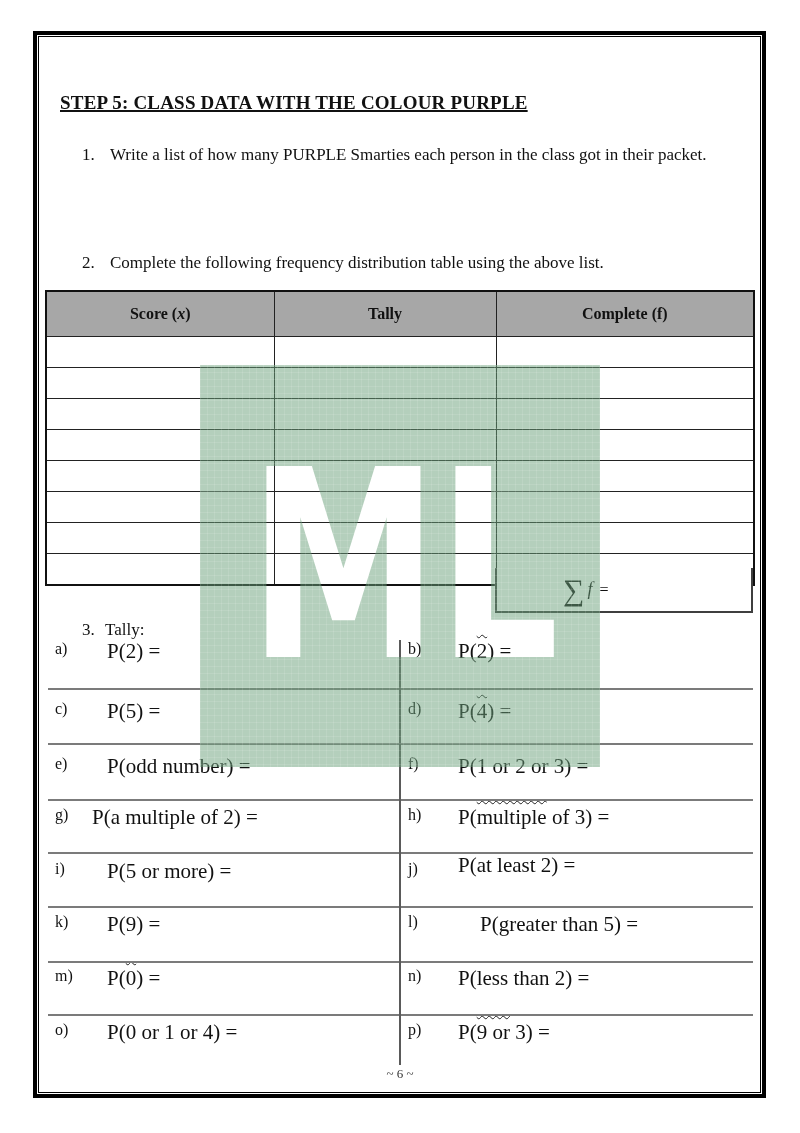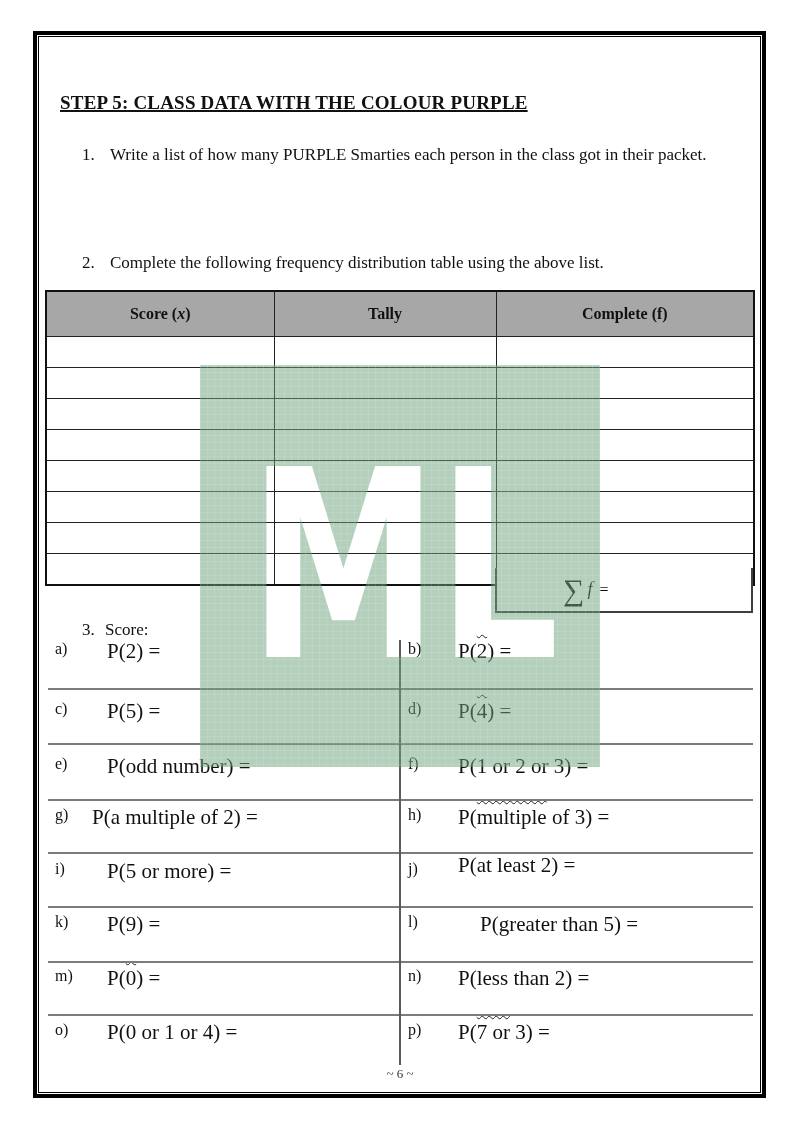--- a/index.html
+++ b/index.html
@@ -135,21 +135,21 @@
   </table>
 
 <div class="sumbox">
   <span class="sigma">∑</span>
   <span class="f">f</span>
   <span class="eq">=</span>
 </div>
 
 <div class="findhead">
   <span class="num">3.</span>
-  <span>Score:</span>
+  <span>Tally:</span>
 </div>
 
 <span class="find-letter" style="left:55px;top:640px">a)</span>
 <span class="find-text" style="left:107px;top:639px"><span>P(2) =</span><span class="tld"></span><span></span></span>
 <span class="find-letter" style="left:408px;top:640px">b)</span>
 <span class="find-text" style="left:458px;top:639px"><span>P(</span><span class="tld">2</span><span>) =</span></span>
 
 <span class="find-letter" style="left:55px;top:700px">c)</span>
 <span class="find-text" style="left:107px;top:699px"><span>P(5) =</span><span class="tld"></span><span></span></span>
 <span class="find-letter" style="left:408px;top:700px">d)</span>
@@ -176,21 +176,21 @@
 <span class="find-text" style="left:480px;top:912px"><span>P(greater than 5) =</span><span class="tld"></span><span></span></span>
 
 <span class="find-letter" style="left:55px;top:967px">m)</span>
 <span class="find-text" style="left:107px;top:966px"><span>P(</span><span class="tld">0</span><span>) =</span></span>
 <span class="find-letter" style="left:408px;top:967px">n)</span>
 <span class="find-text" style="left:458px;top:966px"><span>P(less than 2) =</span><span class="tld"></span><span></span></span>
 
 <span class="find-letter" style="left:55px;top:1021px">o)</span>
 <span class="find-text" style="left:107px;top:1020px"><span>P(0 or 1 or 4) =</span><span class="tld"></span><span></span></span>
 <span class="find-letter" style="left:408px;top:1021px">p)</span>
-<span class="find-text" style="left:458px;top:1020px"><span>P(</span><span class="tld">7 or</span><span> 3) =</span></span>
+<span class="find-text" style="left:458px;top:1020px"><span>P(</span><span class="tld">9 or</span><span> 3) =</span></span>
 
 <div class="sep" style="top:688px"></div>
 <div class="sep" style="top:743px"></div>
 <div class="sep" style="top:799px"></div>
 <div class="sep" style="top:852px"></div>
 <div class="sep" style="top:906px"></div>
 <div class="sep" style="top:961px"></div>
 <div class="sep" style="top:1014px"></div>
 
 <div class="vdivider"></div>

